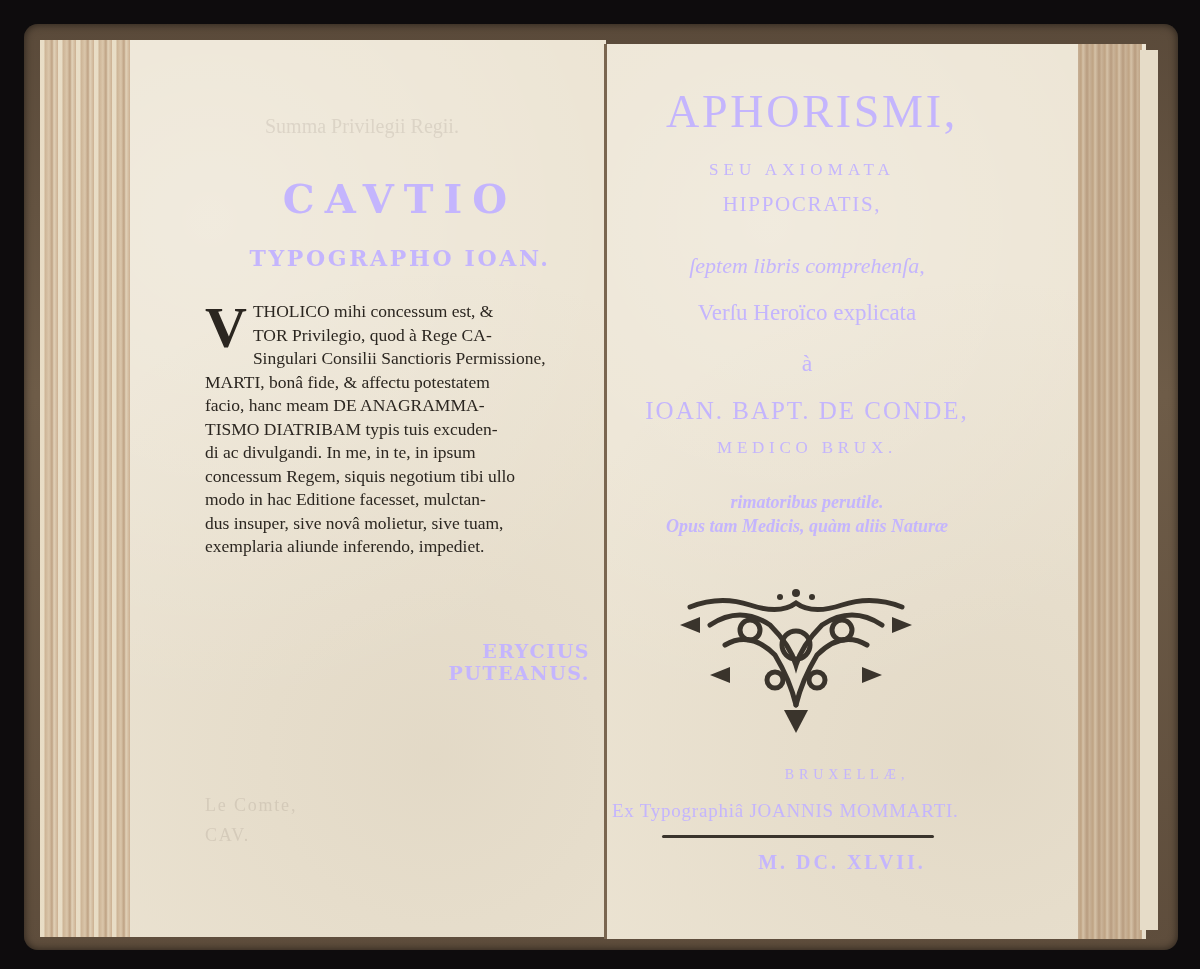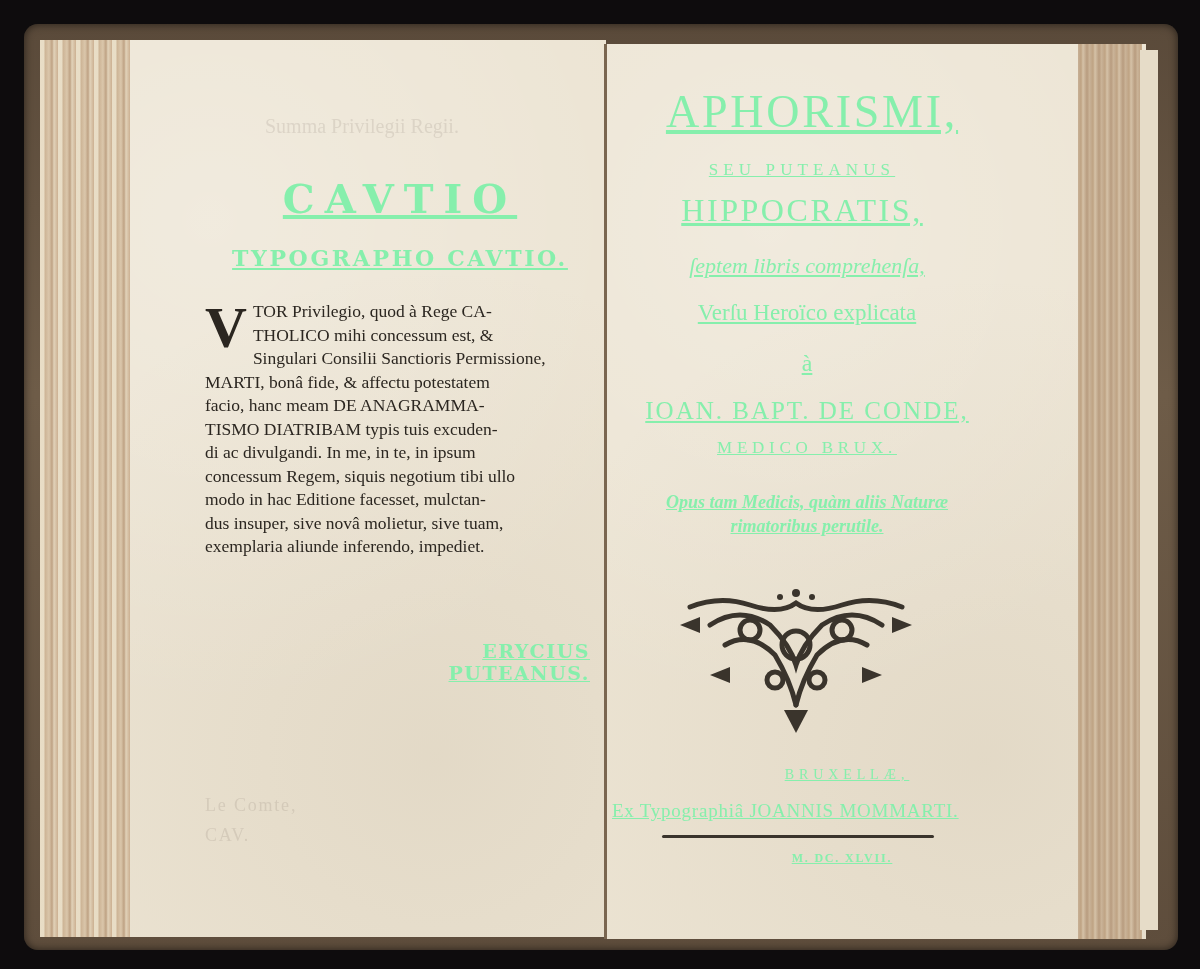--- a/index.html
+++ b/index.html
@@ -33,98 +33,98 @@
     background:repeating-linear-gradient(90deg,#c7b095 0px,#bfa383 3px,#d5c2a8 5px,#b89c7f 9px,#cdb79b 12px);
   }
   .edges-right-outer {
     position:absolute; left:1140px; top:50px; width:18px; height:880px;
     background:#e6dcc8;
   }
   .gutter {
     position:absolute; left:604px; top:44px; width:3px; height:895px;
     background:#7a6650;
   }
-  .block { position:absolute; color:#86efac; text-align:center;text-decoration:underline; }
+  .block { position:absolute; color:#c4b5fd; text-align:center; }
   .left-title { left:200px; top:175px; width:400px; font-size:40px; letter-spacing:.25em; font-weight:bold; }
   .left-subtitle { left:200px; top:245px; width:400px; font-size:22px; letter-spacing:.12em; font-weight:bold; }
   .left-body {
     position:absolute; left:205px; top:300px; width:382px;
     font-size:17.5px; line-height:23.5px; color:#2b2620;
     text-align:justify; font-family:"Liberation Serif", serif;
   }
   .body-line { display:block; white-space:nowrap; }
   .dropcap {
     float:left; font-size:58px; line-height:52px; margin:2px 6px 0 0; font-weight:bold; color:#2b2620;
     font-family:"Liberation Serif", serif;
   }
   .signature { left:340px; top:640px; width:250px; font-size:19px; text-align:right; letter-spacing:.08em; font-weight:bold; }
   .ghost {
     position:absolute; color:rgba(90,80,70,.13); font-size:16px; font-family:"Liberation Serif", serif;
   }
   .r-title { left:612px; top:85px; width:400px; font-size:46px; letter-spacing:.06em; font-family:"Liberation Serif", serif; }
   .r-seu { left:612px; top:160px; width:380px; font-size:17px; letter-spacing:.3em; font-family:"Liberation Serif", serif; }
-  .r-hippo { left:612px; top:192px; width:380px; font-size:32px; letter-spacing:.08em; font-family:"Liberation Serif", serif; }
+  .r-hippo { left:612px; top:192px; width:380px; font-size:21px; letter-spacing:.08em; font-family:"Liberation Serif", serif; }
   .r-septem { left:612px; top:253px; width:390px; font-size:22px; font-style:italic; font-family:"Liberation Serif", serif; }
   .r-versu { left:612px; top:300px; width:390px; font-size:23px; font-family:"Liberation Serif", serif; }
   .r-a { left:612px; top:350px; width:390px; font-size:24px; font-family:"Liberation Serif", serif; }
   .r-author { left:612px; top:397px; width:390px; font-size:25px; letter-spacing:.08em; font-family:"Liberation Serif", serif; }
   .r-medico { left:612px; top:438px; width:390px; font-size:17px; letter-spacing:.28em; font-family:"Liberation Serif", serif; }
   .r-opus { left:612px; top:490px; width:390px; font-size:18px; font-style:italic; font-weight:bold; line-height:24px; font-family:"Liberation Serif", serif; }
   .ornament { position:absolute; left:680px; top:585px; width:232px; height:148px; }
   .r-city { left:612px; top:767px; width:470px; font-size:14px; letter-spacing:.35em; font-family:"Liberation Serif", serif; }
   .r-printer { left:612px; top:800px; width:400px; font-size:19px; letter-spacing:.04em; font-family:"Liberation Serif", serif; text-align:left; }
   .rule { position:absolute; left:662px; top:835px; width:272px; height:3px; background:#3a342c; border-radius:2px; }
-  .r-year { left:612px; top:851px; width:460px; font-size:12px; letter-spacing:.15em; font-weight:bold; font-family:"Liberation Serif", serif; }
+  .r-year { left:612px; top:851px; width:460px; font-size:20px; letter-spacing:.15em; font-weight:bold; font-family:"Liberation Serif", serif; }
 </style>
 </head>
 <body>
 
 <div class="cover"></div>
 <div class="page left"></div>
 <div class="edges-left"></div>
 <div class="page right"></div>
 <div class="edges-right"></div>
 <div class="edges-right-outer"></div>
 <div class="gutter"></div>
 
 <div class="ghost" style="left:265px;top:115px;font-size:20px;">Summa Privilegii Regii.</div>
 <div class="ghost" style="left:205px;top:795px;font-size:18px;letter-spacing:.1em;">Le Comte,</div>
 <div class="ghost" style="left:205px;top:825px;font-size:18px;letter-spacing:.1em;">CAV.</div>
 
 <div class="block left-title">CAVTIO</div>
-<div class="block left-subtitle">TYPOGRAPHO CAVTIO.</div>
+<div class="block left-subtitle">TYPOGRAPHO IOAN.</div>
 
 <div class="left-body">
   <span class="dropcap">V</span>
+  <span class="body-line">THOLICO mihi concessum est, &amp;</span>
   <span class="body-line">TOR Privilegio, quod à Rege CA-</span>
-  <span class="body-line">THOLICO mihi concessum est, &amp;</span>
   <span class="body-line">Singulari Consilii Sanctioris Permissione,</span>
   <span class="body-line">MARTI, bonâ fide, &amp; affectu potestatem</span>
   <span class="body-line">facio, hanc meam DE ANAGRAMMA-</span>
   <span class="body-line">TISMO DIATRIBAM typis tuis excuden-</span>
   <span class="body-line">di ac divulgandi. In me, in te, in ipsum</span>
   <span class="body-line">concessum Regem, siquis negotium tibi ullo</span>
   <span class="body-line">modo in hac Editione facesset, mulctan-</span>
   <span class="body-line">dus insuper, sive novâ molietur, sive tuam,</span>
   <span class="body-line">exemplaria aliunde inferendo, impediet.</span>
 </div>
 
 <div class="block signature">ERYCIUS PUTEANUS.</div>
 
 <div class="block r-title">APHORISMI,</div>
-<div class="block r-seu">SEU PUTEANUS</div>
+<div class="block r-seu">SEU AXIOMATA</div>
 <div class="block r-hippo">HIPPOCRATIS,</div>
 <div class="block r-septem">ſeptem libris comprehenſa,</div>
 <div class="block r-versu">Verſu Heroïco explicata</div>
 <div class="block r-a">à</div>
 <div class="block r-author">IOAN. BAPT. DE CONDE,</div>
 <div class="block r-medico">MEDICO BRUX.</div>
 <div class="block r-opus">
+  <div>rimatoribus perutile.</div>
   <div>Opus tam Medicis, quàm aliis Naturæ</div>
-  <div>rimatoribus perutile.</div>
 </div>
 
 <svg class="ornament" viewBox="0 0 232 148">
   <g fill="none" stroke="#3a342c" stroke-width="5" stroke-linecap="round">
     <path d="M10 22 Q40 10 70 20 Q100 30 116 18 Q132 30 162 20 Q192 10 222 22"></path>
     <path d="M30 40 Q60 20 90 40 Q110 60 116 80 Q122 60 142 40 Q172 20 202 40"></path>
     <path d="M45 60 Q70 45 95 70 Q110 95 116 120"></path>
     <path d="M187 60 Q162 45 137 70 Q122 95 116 120"></path>
     <circle cx="70" cy="45" r="10"></circle>
     <circle cx="162" cy="45" r="10"></circle>

